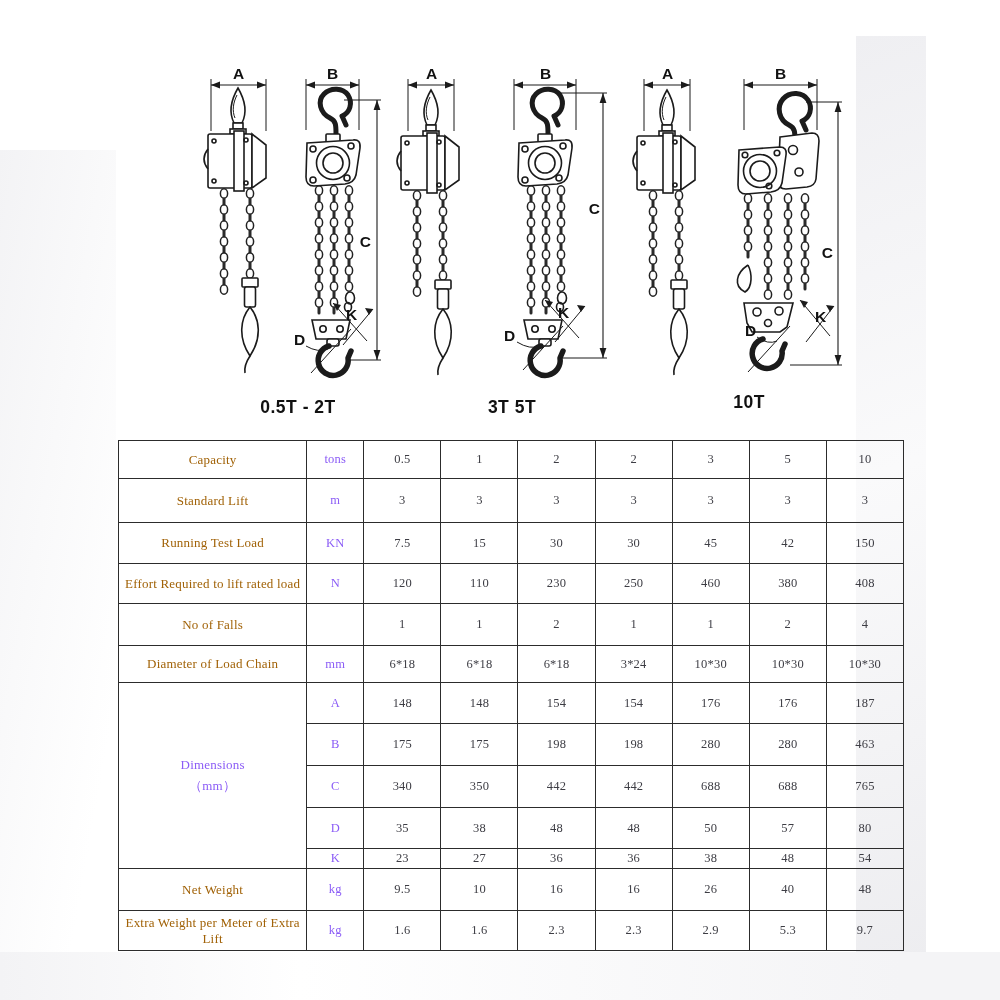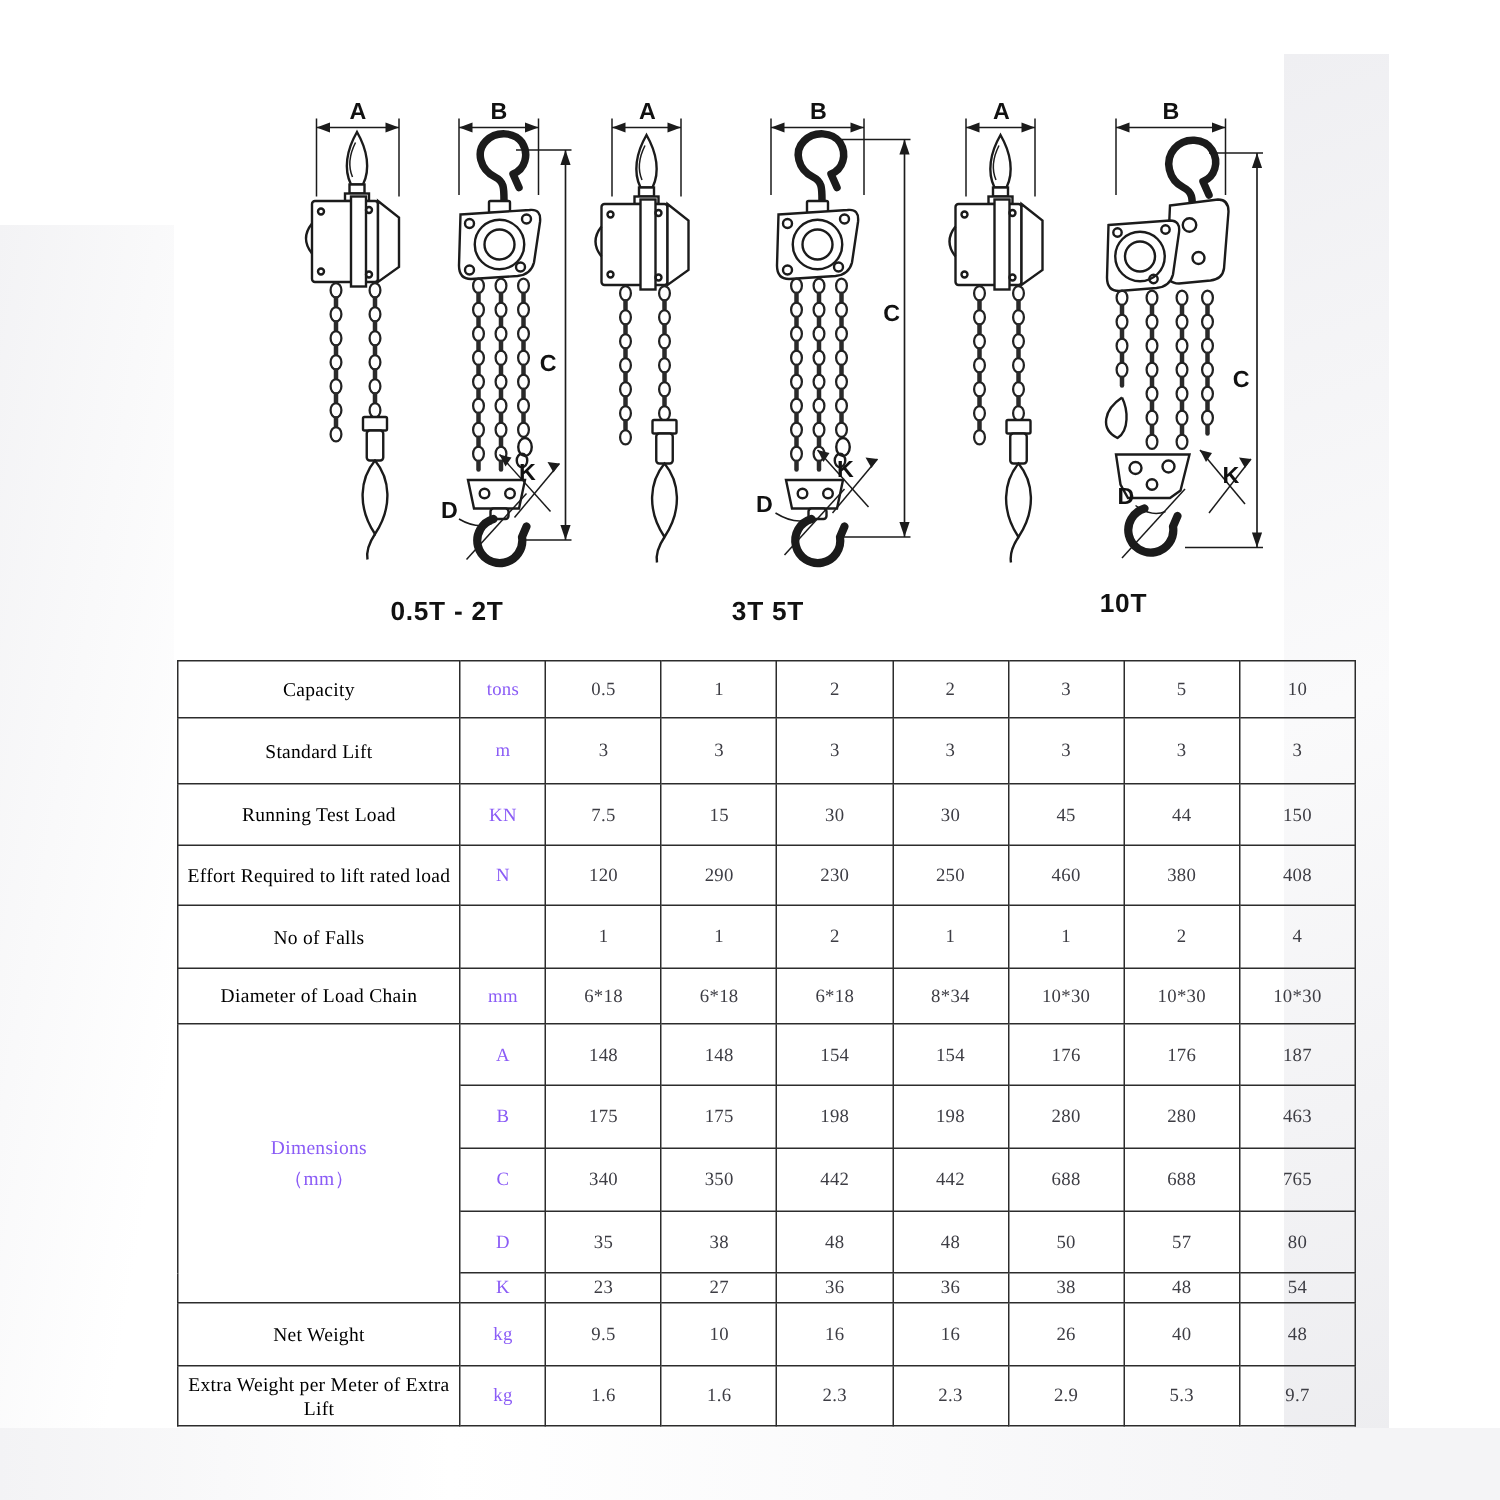--- a/index.html
+++ b/index.html
@@ -21,21 +21,21 @@
   .thin{stroke:#1b1b1b;stroke-width:1;fill:none}
   .part{stroke:#1b1b1b;stroke-width:1.6;fill:#ffffff}
   .partn{stroke:#1b1b1b;stroke-width:1.6;fill:none}
   .hookst{stroke:#1b1b1b;stroke-width:5;fill:none;stroke-linecap:round;stroke-linejoin:round}
   .arr{fill:#1b1b1b;stroke:none}
   #spec-table-wrap{position:absolute;left:118px;top:440px;width:786px;height:510px}
   table.spec{border-collapse:collapse;width:100%;height:100%;table-layout:fixed;
              border:1.5px solid #2c2c2c}
   table.spec td{border:1px solid #2c2c2c;text-align:center;vertical-align:middle;
                 font-size:12.5px;color:#3d3d44;padding:0 2px;letter-spacing:.2px}
-  table.spec td.lbl{font-size:13px;color:#000000}
+  table.spec td.lbl{font-size:13px;color:#a16207}
   table.spec td.unit{font-size:12.5px;color:#8b5cf6}
   table.spec td.dims{font-size:13px;color:#8b5cf6;line-height:1.6}
 </style>
 </head>
 <body>
 
 <div class="band" id="band-right"></div>
 <div class="band" id="band-left"></div>
 <div class="band" id="band-bottom"></div>
 
@@ -375,28 +375,28 @@
           <td class="val">3</td>
         </tr>
         <tr style="height: 41px;">
           <td class="lbl">Running Test Load</td>
           <td class="unit">KN</td>
           <td class="val">7.5</td>
           <td class="val">15</td>
           <td class="val">30</td>
           <td class="val">30</td>
           <td class="val">45</td>
-          <td class="val">44</td>
+          <td class="val">42</td>
           <td class="val">150</td>
         </tr>
         <tr style="height: 40px;">
           <td class="lbl">Effort Required to lift rated load</td>
           <td class="unit">N</td>
           <td class="val">120</td>
-          <td class="val">290</td>
+          <td class="val">110</td>
           <td class="val">230</td>
           <td class="val">250</td>
           <td class="val">460</td>
           <td class="val">380</td>
           <td class="val">408</td>
         </tr>
         <tr style="height: 42px;">
           <td class="lbl">No of Falls</td>
           <td class="unit"></td>
           <td class="val">1</td>
@@ -406,21 +406,21 @@
           <td class="val">1</td>
           <td class="val">2</td>
           <td class="val">4</td>
         </tr>
         <tr style="height: 37px;">
           <td class="lbl">Diameter of Load Chain</td>
           <td class="unit">mm</td>
           <td class="val">6*18</td>
           <td class="val">6*18</td>
           <td class="val">6*18</td>
-          <td class="val">8*34</td>
+          <td class="val">3*24</td>
           <td class="val">10*30</td>
           <td class="val">10*30</td>
           <td class="val">10*30</td>
         </tr>
         <tr style="height: 41px;">
           <td class="dims" rowspan="5">
             <div>Dimensions</div>
             <div>（mm）</div>
           </td>
           <td class="unit">A</td>

